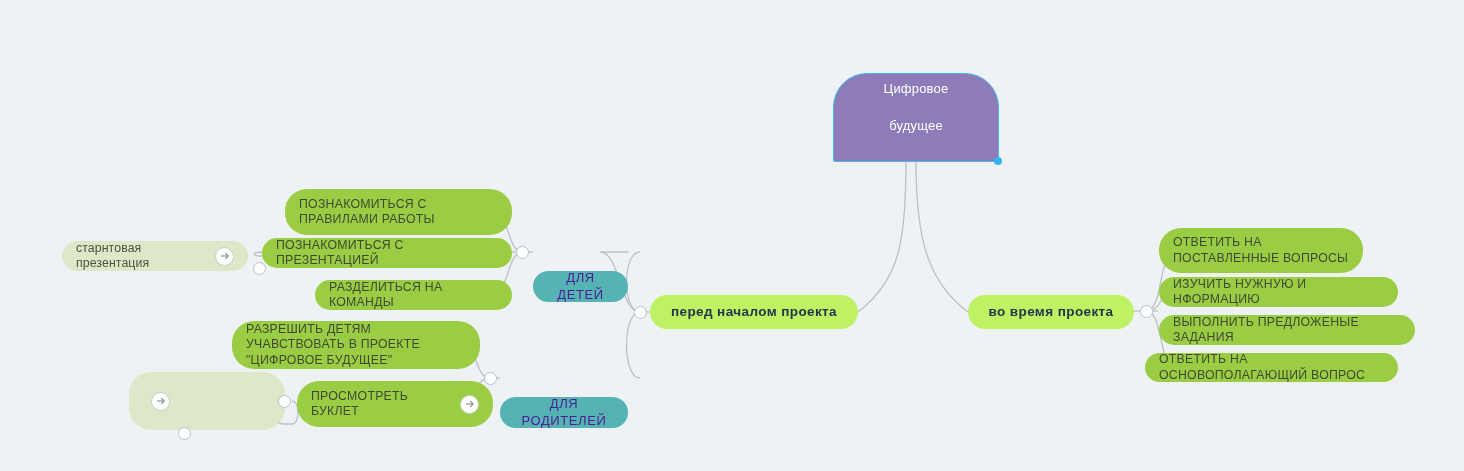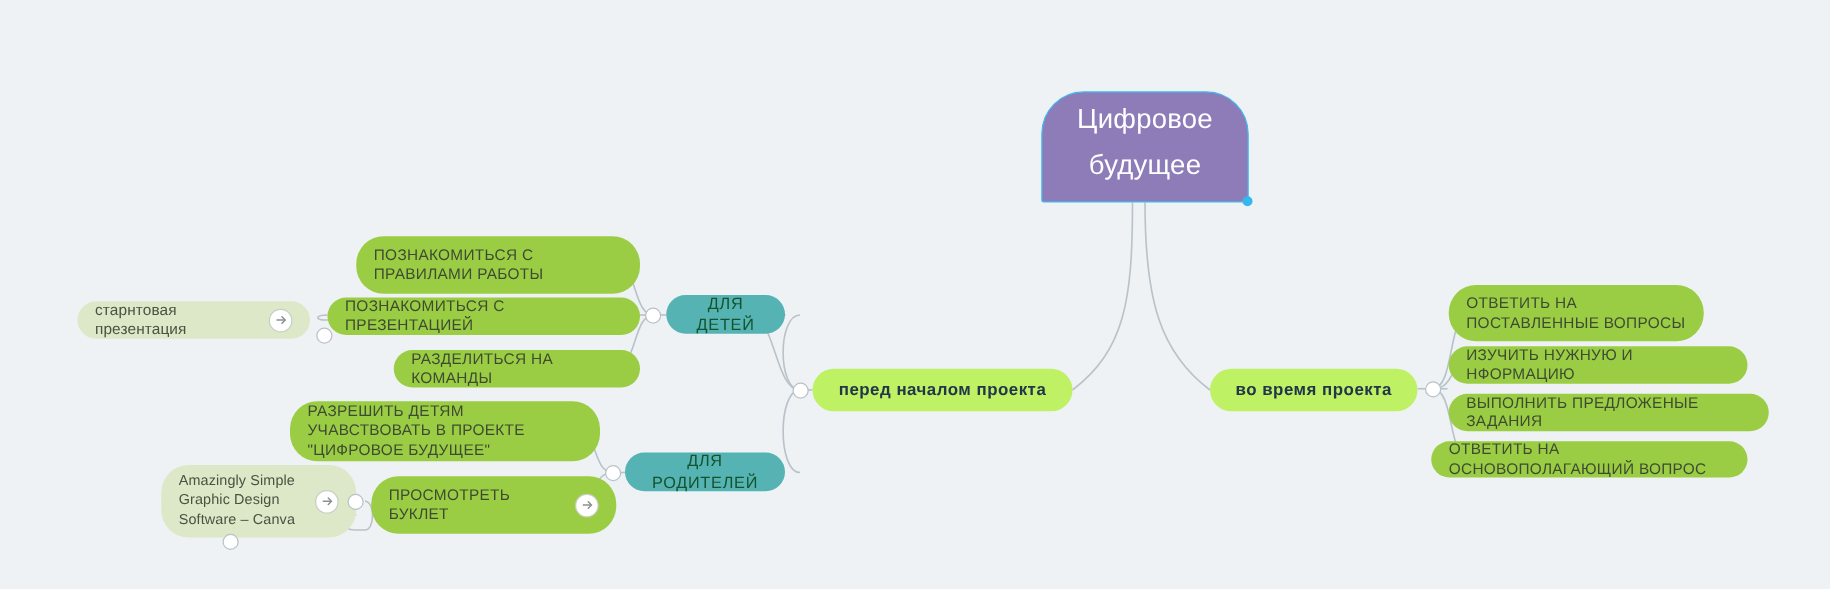--- a/index.html
+++ b/index.html
@@ -24,21 +24,21 @@
     padding: 7px 14px;
     line-height: 1.25;
   }
 
   
   .node.root {
     background: #8e7cb8;
     border: 1.5px solid #3fb9ef;
     border-radius: 34px 34px 2px 2px;
     color: #ffffff;
-    font-size: 22px;
+    font-size: 13px;
     justify-content: center;
     text-align: center;
     letter-spacing: .2px;
   }
   .root-handle {
     position: absolute;
     width: 8px; height: 8px;
     border-radius: 50%;
     background: #35b6ef;
   }
@@ -50,25 +50,26 @@
     font-size: 13.5px;
     font-weight: bold;
     letter-spacing: .4px;
     justify-content: center;
     border-radius: 24px;
   }
 
   
   .node.teal {
     background: #55b3b3;
-    color: #14532d;
+    color: #4c1d95;
     font-size: 13px;
     letter-spacing: .6px;
     justify-content: center;
     border-radius: 22px;
+    margin-top: 35px;
   }
 
   
   .node.green {
     background: #9acd43;
     color: #3e4a33;
     font-size: 12.3px;
     letter-spacing: .25px;
     border-radius: 22px;
   }
@@ -216,25 +217,20 @@
     <span class="label">старнтовая презентация</span>
     <span class="arrow-icon">
       <svg width="12" height="12" viewBox="0 0 12 12">
         <path d="M2.2 6 H9" stroke="#8a9190" stroke-width="1.2" fill="none"></path>
         <path d="M6.6 3.4 L9.2 6 L6.6 8.6" stroke="#8a9190" stroke-width="1.2" fill="none" stroke-linecap="round" stroke-linejoin="round"></path>
       </svg>
     </span>
   </div>
 
   <div class="node pale small" style="left:129px; top:372px; width:156px; height:58px;">
-    <span class="label">
-      <span>Amazingly Simple</span><br>
-      <span>Graphic Design</span><br>
-      <span>Software – Canva</span>
-    </span>
     <span class="arrow-icon">
       <svg width="12" height="12" viewBox="0 0 12 12">
         <path d="M2.2 6 H9" stroke="#8a9190" stroke-width="1.2" fill="none"></path>
         <path d="M6.6 3.4 L9.2 6 L6.6 8.6" stroke="#8a9190" stroke-width="1.2" fill="none" stroke-linecap="round" stroke-linejoin="round"></path>
       </svg>
     </span>
   </div>
 
   <div class="junction" style="left:634px; top:306px;"></div>
   <div class="junction" style="left:516px; top:246px;"></div>

